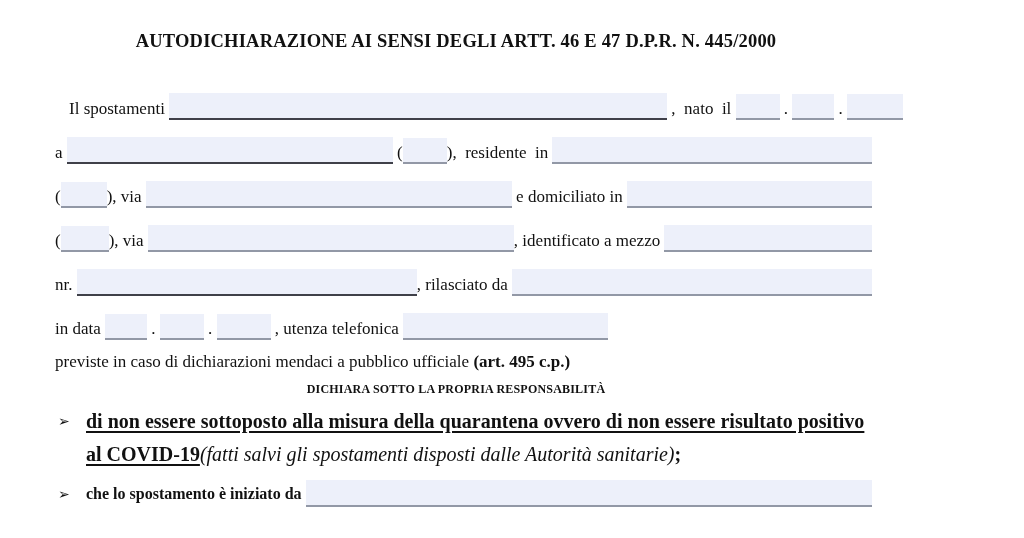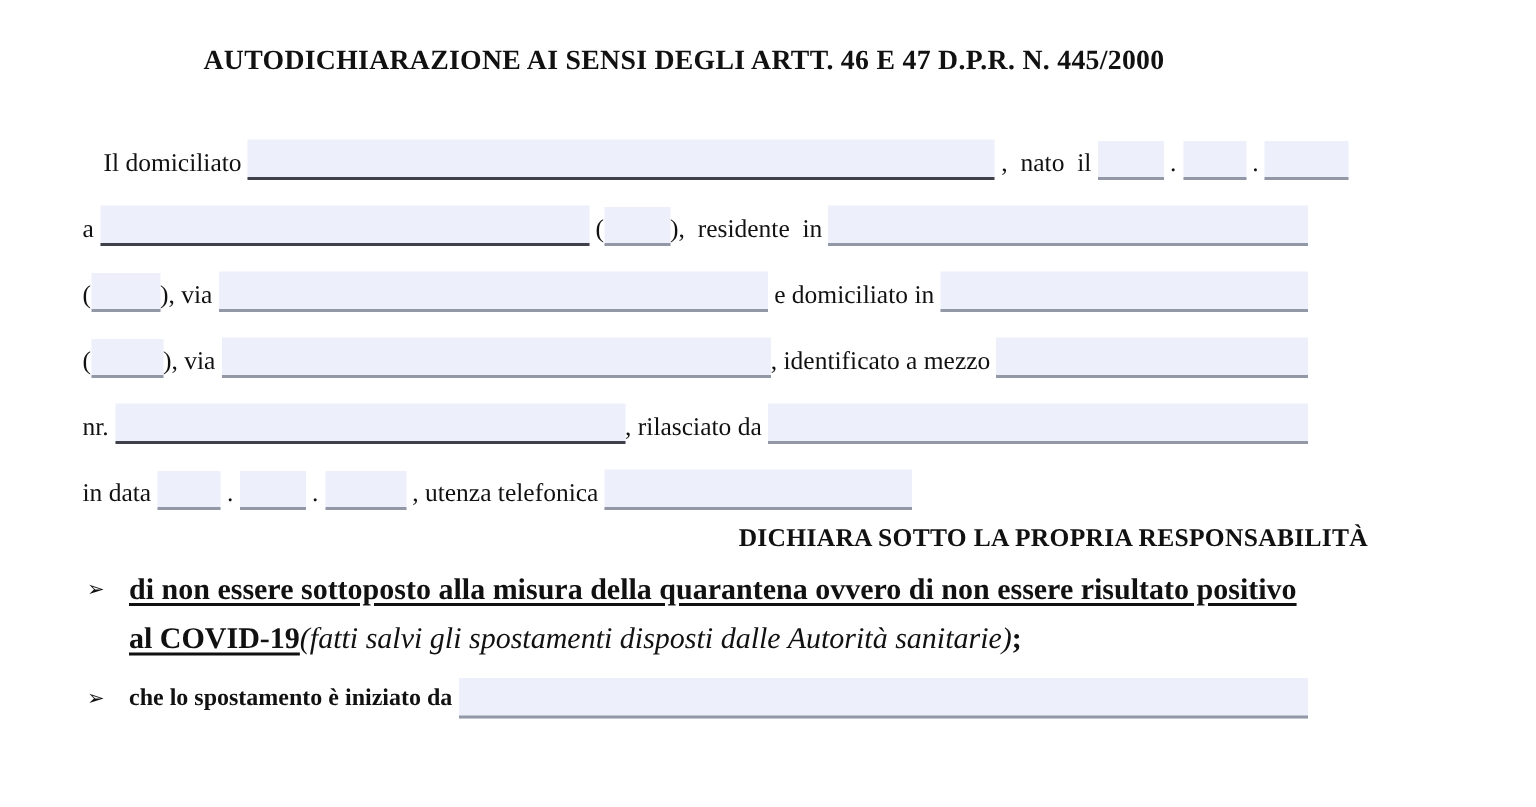--- a/index.html
+++ b/index.html
@@ -28,21 +28,21 @@
     background: var(--field_bg);
     border-bottom: 2px solid var(--underline_dark);
     height: 27px; flex: 0 0 auto;
     font-size: 15px; line-height: 25px; padding: 0 3px;
   }
   .fld.grey { border-bottom-color: var(--underline_grey); }
   .fld.sm  { height: 26px; }
   .fld.grow { flex: 1 1 auto; }
   .textline { padding: 10px 40px 0 55px; font-size: 17px; line-height: 23px; }
   .subheading {
-    text-align: right; font-weight: bold; font-size: 17px;
+    text-align: center; font-weight: bold; font-size: 12px;
     padding-top: 9px; letter-spacing: 0.2px;
   }
   .bullets { padding: 8px 40px 0 58px; }
   .bullet { display: flex; align-items: flex-start; }
   .bullet .marker { flex: 0 0 28px; font-size: 14px; line-height: 33px; }
   .bullet .btext { flex: 1 1 auto; font-size: 20px; line-height: 33px; max-width: 872px; }
   .bu { font-weight: bold; text-decoration: underline; text-decoration-thickness: 2px; text-underline-offset: 3px; }
   .it { font-style: italic; }
   .bold { font-weight: bold; }
   .bullet2 { margin-top: 9px; }
@@ -53,21 +53,21 @@
 </head>
 <body>
 
 <div class="page">
 
   <div class="title">AUTODICHIARAZIONE AI SENSI DEGLI ARTT. 46 E 47 D.P.R. N. 445/2000</div>
 
   <div class="form">
 
     <div class="fline indent">
-      <span class="lbl">Il domiciliato </span>
+      <span class="lbl">Il spostamenti </span>
       <span class="fld" style="width:498px"></span>
       <span class="lbl"> ,  nato  il </span>
       <span class="fld grey sm" style="width:44px"></span>
       <span class="lbl"> . </span>
       <span class="fld grey sm" style="width:42px"></span>
       <span class="lbl"> . </span>
       <span class="fld grey sm" style="width:56px"></span>
     </div>
 
     <div class="fline">
@@ -110,20 +110,23 @@
       <span class="lbl"> . </span>
       <span class="fld grey sm" style="width:44px"></span>
       <span class="lbl"> . </span>
       <span class="fld grey sm" style="width:54px"></span>
       <span class="lbl"> , utenza telefonica </span>
       <span class="fld grey" style="width:205px"></span>
     </div>
 
   </div>
 
+  <div class="textline">
+    <span>previste in caso di dichiarazioni mendaci a pubblico ufficiale </span><span class="bold">(art. 495 c.p.)</span>
+  </div>
 
   <div class="subheading">DICHIARA SOTTO LA PROPRIA RESPONSABILITÀ</div>
 
   <div class="bullets">
 
     <div class="bullet">
       <span class="marker">➢</span>
       <span class="btext"><span class="bu">di non essere sottoposto alla misura della quarantena ovvero di non essere risultato positivo al COVID-19</span><span class="it">(fatti salvi gli spostamenti disposti dalle Autorità sanitarie)</span><span class="bold">;</span></span>
     </div>
 

